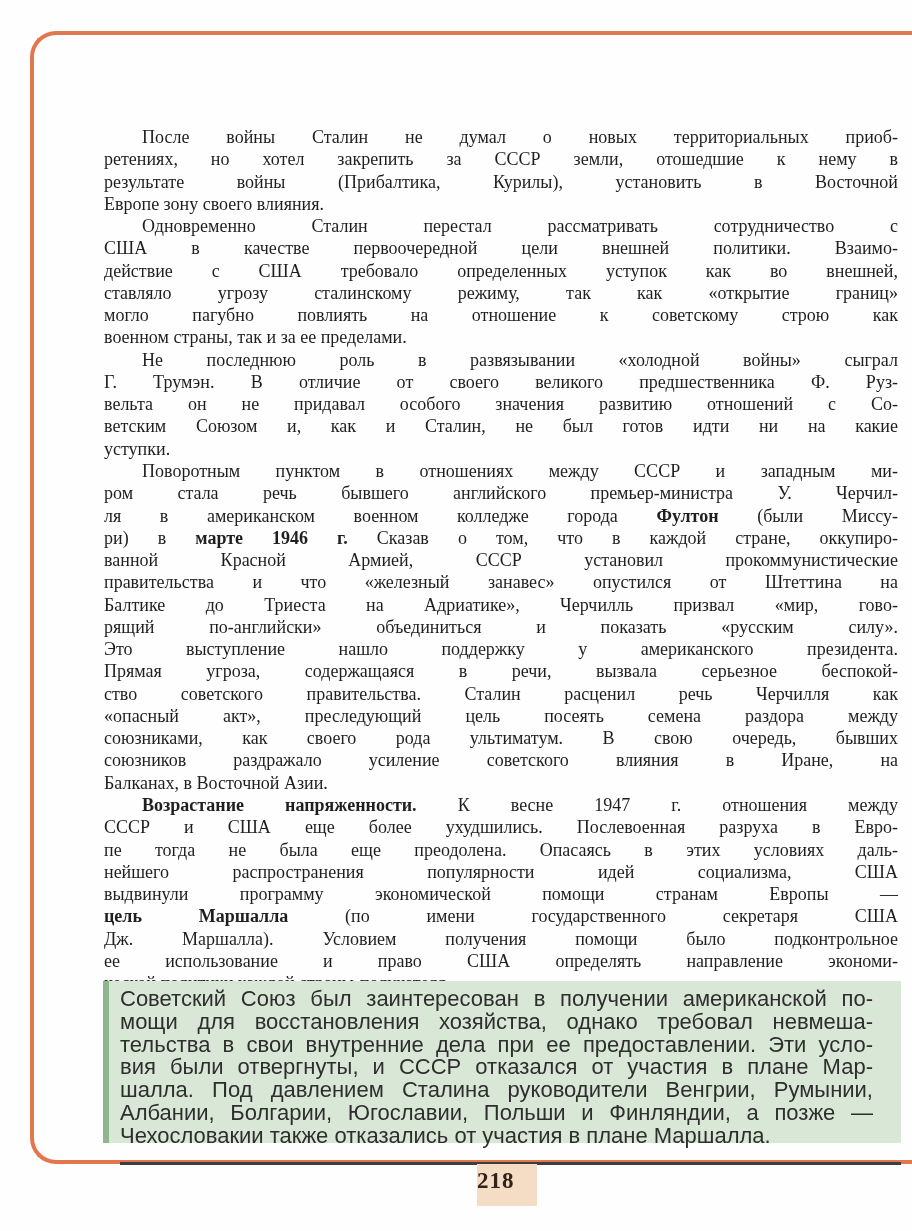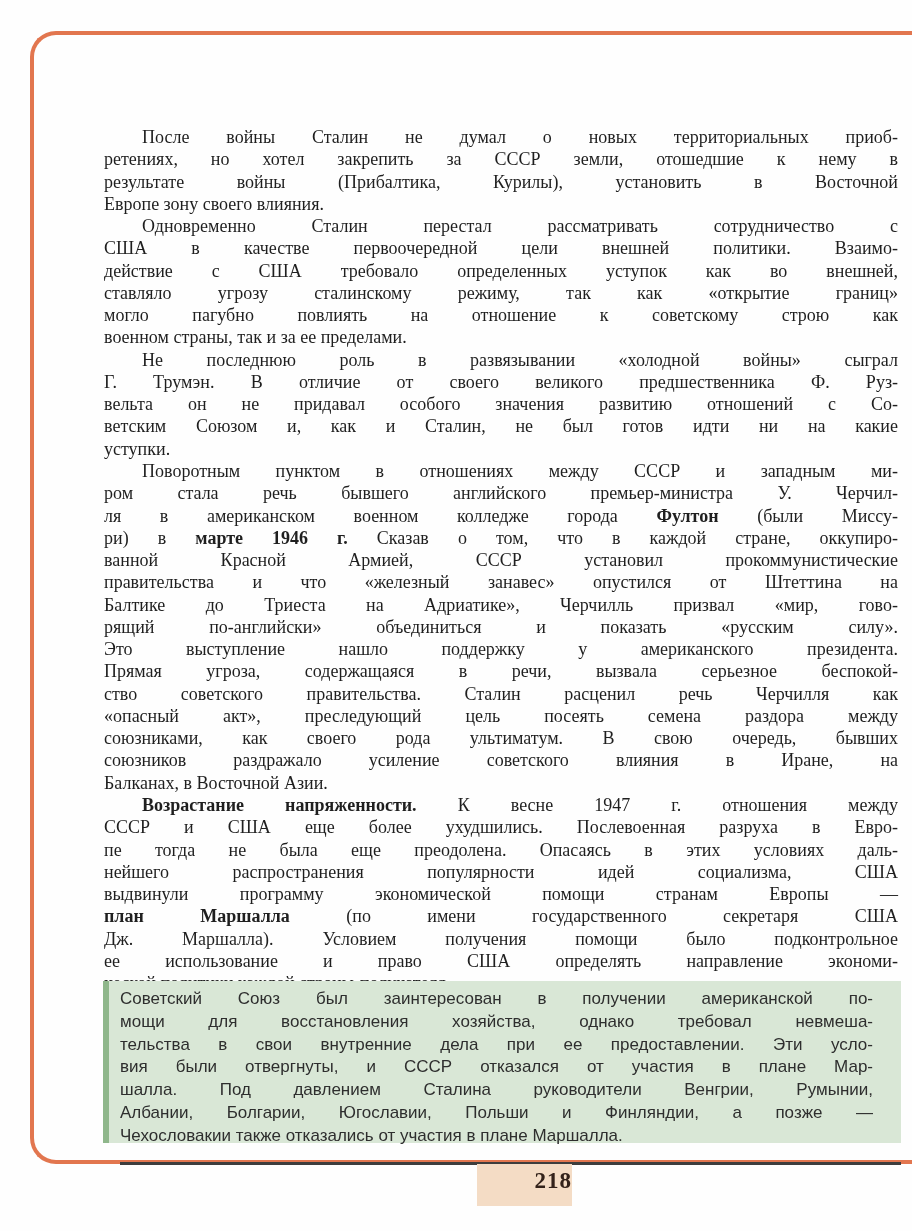--- a/index.html
+++ b/index.html
@@ -53,44 +53,43 @@
     left: 0; top: 0; bottom: 0;
     width: 6px;
     background: var(--note-bar, #8fb78b);
   }
   .note-text {
     position: absolute;
     left: 17px;
     right: 28px;
     top: 7px;
     font-family: "Liberation Sans", "DejaVu Sans", sans-serif;
-    font-size: 17px;
+    font-size: 22px;
     line-height: 22.8px;
     color: var(--note-text, #2e2e2e);
   }
   .bottom-rule {
     position: absolute;
     left: 120px;
     top: 1162px;
     width: 781px;
     height: 3px;
     background: var(--rule, #3d3d3d);
   }
   .page-plate {
     position: absolute;
     left: 477px;
     top: 1164px;
     width: 60px;
     height: 42px;
     background: var(--plate, #f4dcc5);
     display: flex;
-    justify-content: flex-end;
+    justify-content: flex-start;
     align-items: flex-start;
     z-index: 3;
-    padding-left: 35px;
   }
   .page-num {
     font-family: "Liberation Serif", "DejaVu Serif", serif;
     font-weight: bold;
     font-size: 23px;
     line-height: 34px;
     color: var(--page-num, #33221a);
     letter-spacing: 1px;
   }
 </style>
@@ -138,21 +137,21 @@
         <div class="line"><span>союзниками, как своего рода ультиматум. В свою очередь, бывших</span></div>
         <div class="line"><span>союзников раздражало усиление советского влияния в Иране, на</span></div>
         <div class="line last"><span>Балканах, в Восточной Азии.</span></div>
       </div>
       <div>
         <div class="line first"><b>Возрастание напряженности.</b><span> К весне 1947 г. отношения между</span></div>
         <div class="line"><span>СССР и США еще более ухудшились. Послевоенная разруха в Евро-</span></div>
         <div class="line"><span>пе тогда не была еще преодолена. Опасаясь в этих условиях даль-</span></div>
         <div class="line"><span>нейшего распространения популярности идей социализма, США</span></div>
         <div class="line"><span>выдвинули программу экономической помощи странам Европы —</span></div>
-        <div class="line"><b>план Маршалла</b><span> (по имени государственного секретаря США</span></div>
+        <div class="line"><b>цель Маршалла</b><span> (по имени государственного секретаря США</span></div>
         <div class="line"><span>Дж. Маршалла). Условием получения помощи было подконтрольное</span></div>
         <div class="line"><span>ее использование и право США определять направление экономи-</span></div>
         <div class="line last"><span>ческой политики каждой страны-получателя.</span></div>
       </div>
     </main>
 
   <aside class="note-box">
     <div class="note-bar"></div>
     <div class="note-text">
         <div>

